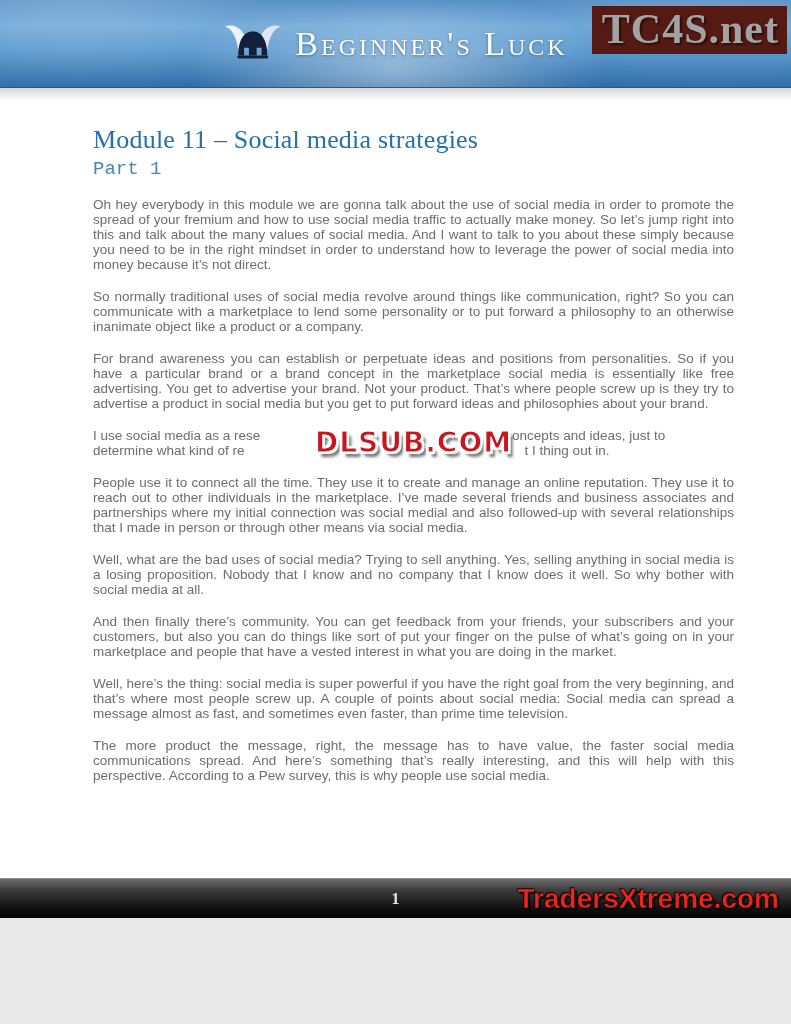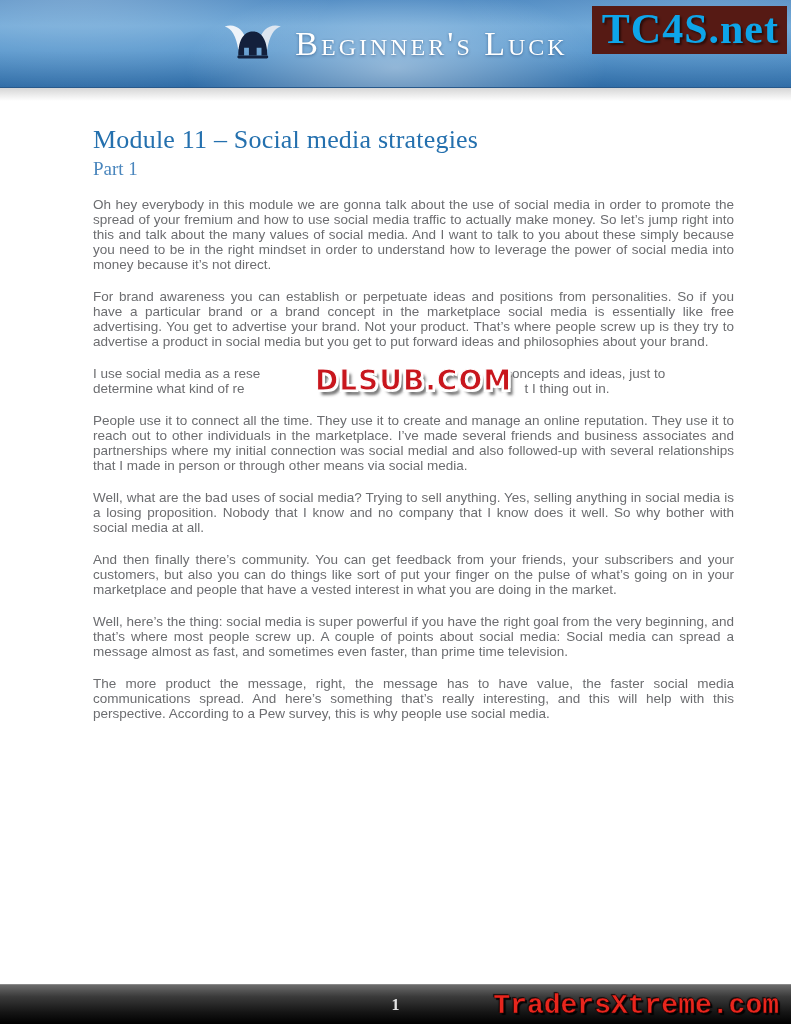--- a/index.html
+++ b/index.html
@@ -1,20 +1,20 @@
 <!DOCTYPE html>
 <html><head>
 <meta charset="utf-8">
 <style>
   * { margin:0; padding:0; box-sizing:border-box; }
   html,body { background:#e9e9e9; }
   body { font-family:"Liberation Sans", sans-serif; }
 
   .page {
-    position:relative; width:791px; height:1024px; margin:0 auto;
+    position:relative; width:791px; height:918px; margin:0 auto;
     background:#ffffff; overflow:hidden;
   }
 
   
   .header {
     position:relative; height:88px;
     background:
       radial-gradient(ellipse 300px 120px at 50% 78%, rgba(255,255,255,0.42), rgba(255,255,255,0) 70%),
       radial-gradient(ellipse 420px 200px at 10% -30%, rgba(255,255,255,0.30), rgba(255,255,255,0) 62%),
       radial-gradient(ellipse 420px 200px at 90% -30%, rgba(255,255,255,0.18), rgba(255,255,255,0) 62%),
@@ -30,37 +30,37 @@
     font-variant:small-caps;
     font-size:34px; letter-spacing:3px; color:#ffffff;
     text-shadow:0 1px 3px rgba(10,40,80,0.45);
   }
   .helmet-wrap { display:flex; align-items:center; }
 
   .tc4s {
     position:absolute; top:6px; right:4px;
     font-family:"Liberation Serif", serif; font-weight:bold;
     font-size:42px; line-height:1.0; letter-spacing:1px;
-    color:#0ea5e9; background:#561a14;
+    color:#a3a3a3; background:#561a14;
     padding:2px 8px 4px 10px;
     text-shadow:2px 2px 2px rgba(0,0,0,0.5);
     margin-left:36px;
   }
 
   .header-fade { height:13px; background:linear-gradient(180deg,#d6d6d6,#ffffff); }
 
   
   .content { padding:24px 57px 0 93px; }
 
   .title {
     font-family:"Liberation Serif", serif; font-weight:normal;
     font-size:26px; color:#2470ae; letter-spacing:0.2px;
   }
   .subtitle {
-    font-family:Liberation Serif, serif; font-weight:normal;
+    font-family:Liberation Mono, monospace; font-weight:normal;
     font-size:19px; color:#4a86bd; margin-top:3px;
   }
 
   .para {
     margin-top:17px; color:#6c6d70;
     font-size:13.5px; line-height:15px; text-align:justify;
   }
   .para.obscured { position:relative; text-align:left; white-space:nowrap; }
   .gap { display:inline-block; }
   .gap.g1 { width:245px; }
@@ -85,21 +85,21 @@
     background:linear-gradient(180deg, #6b6b6b 0%, #3a3a3a 30%, #151515 70%, #000000 100%);
     border-top:1px solid #8a8a8a;
   }
   .pageno {
     position:absolute; left:50%; top:50%; transform:translate(-50%,-50%);
     font-family:"Liberation Serif", serif; font-weight:bold;
     font-size:16px; color:#e3e3e3;
   }
   .site-mark {
     position:absolute; right:12px; top:50%; transform:translateY(-50%);
-    font-family:Liberation Mono, monospace; font-weight:bold;
+    font-family:Liberation Sans, sans-serif; font-weight:bold;
     font-size:28px; color:#e8261d; white-space:nowrap;
     -webkit-text-stroke:0.5px #300000;
     text-shadow:2px 2px 1px rgba(0,0,0,0.9), -1px -1px 1px rgba(0,0,0,0.7);
   }
 </style>
 </head>
 <body>
 
 <div class="page">
 
@@ -117,20 +117,21 @@
     </div>
     <div class="tc4s">TC4S.net</div>
   </div>
   <div class="header-fade"></div>
 
   <div class="content">
     <h1 class="title">Module 11 – Social media strategies</h1>
     <h2 class="subtitle">Part 1</h2>
 
     <p class="para">Oh hey everybody in this module we are gonna talk about the use of social media in order to promote the spread of your fremium and how to use social media traffic to actually make money. So let’s jump right into this and talk about the many values of social media. And I want to talk to you about these simply because you need to be in the right mindset in order to understand how to leverage the power of social media into money because it’s not direct.</p>
+    <p class="para">So normally traditional uses of social media revolve around things like communication, right? So you can communicate with a marketplace to lend some personality or to put forward a philosophy to an otherwise inanimate object like a product or a company.</p>
     <p class="para">For brand awareness you can establish or perpetuate ideas and positions from personalities. So if you have a particular brand or a brand concept in the marketplace social media is essentially like free advertising. You get to advertise your brand. Not your product. That’s where people screw up is they try to advertise a product in social media but you get to put forward ideas and philosophies about your brand.</p>
 
     <p class="para obscured">
       <span>I use social media as a rese</span><span class="gap g1"></span><span>concepts and ideas, just to</span><br>
       <span>determine what kind of re</span><span class="gap g2"></span><span>t I thing out in.</span>
       <span class="dlsub">DLSUB.COM</span>
     </p>
 
     <p class="para">People use it to connect all the time. They use it to create and manage an online reputation. They use it to reach out to other individuals in the marketplace. I’ve made several friends and business associates and partnerships where my initial connection was social medial and also followed-up with several relationships that I made in person or through other means via social media.</p>
     <p class="para">Well, what are the bad uses of social media? Trying to sell anything. Yes, selling anything in social media is a losing proposition. Nobody that I know and no company that I know does it well. So why bother with social media at all.</p>

